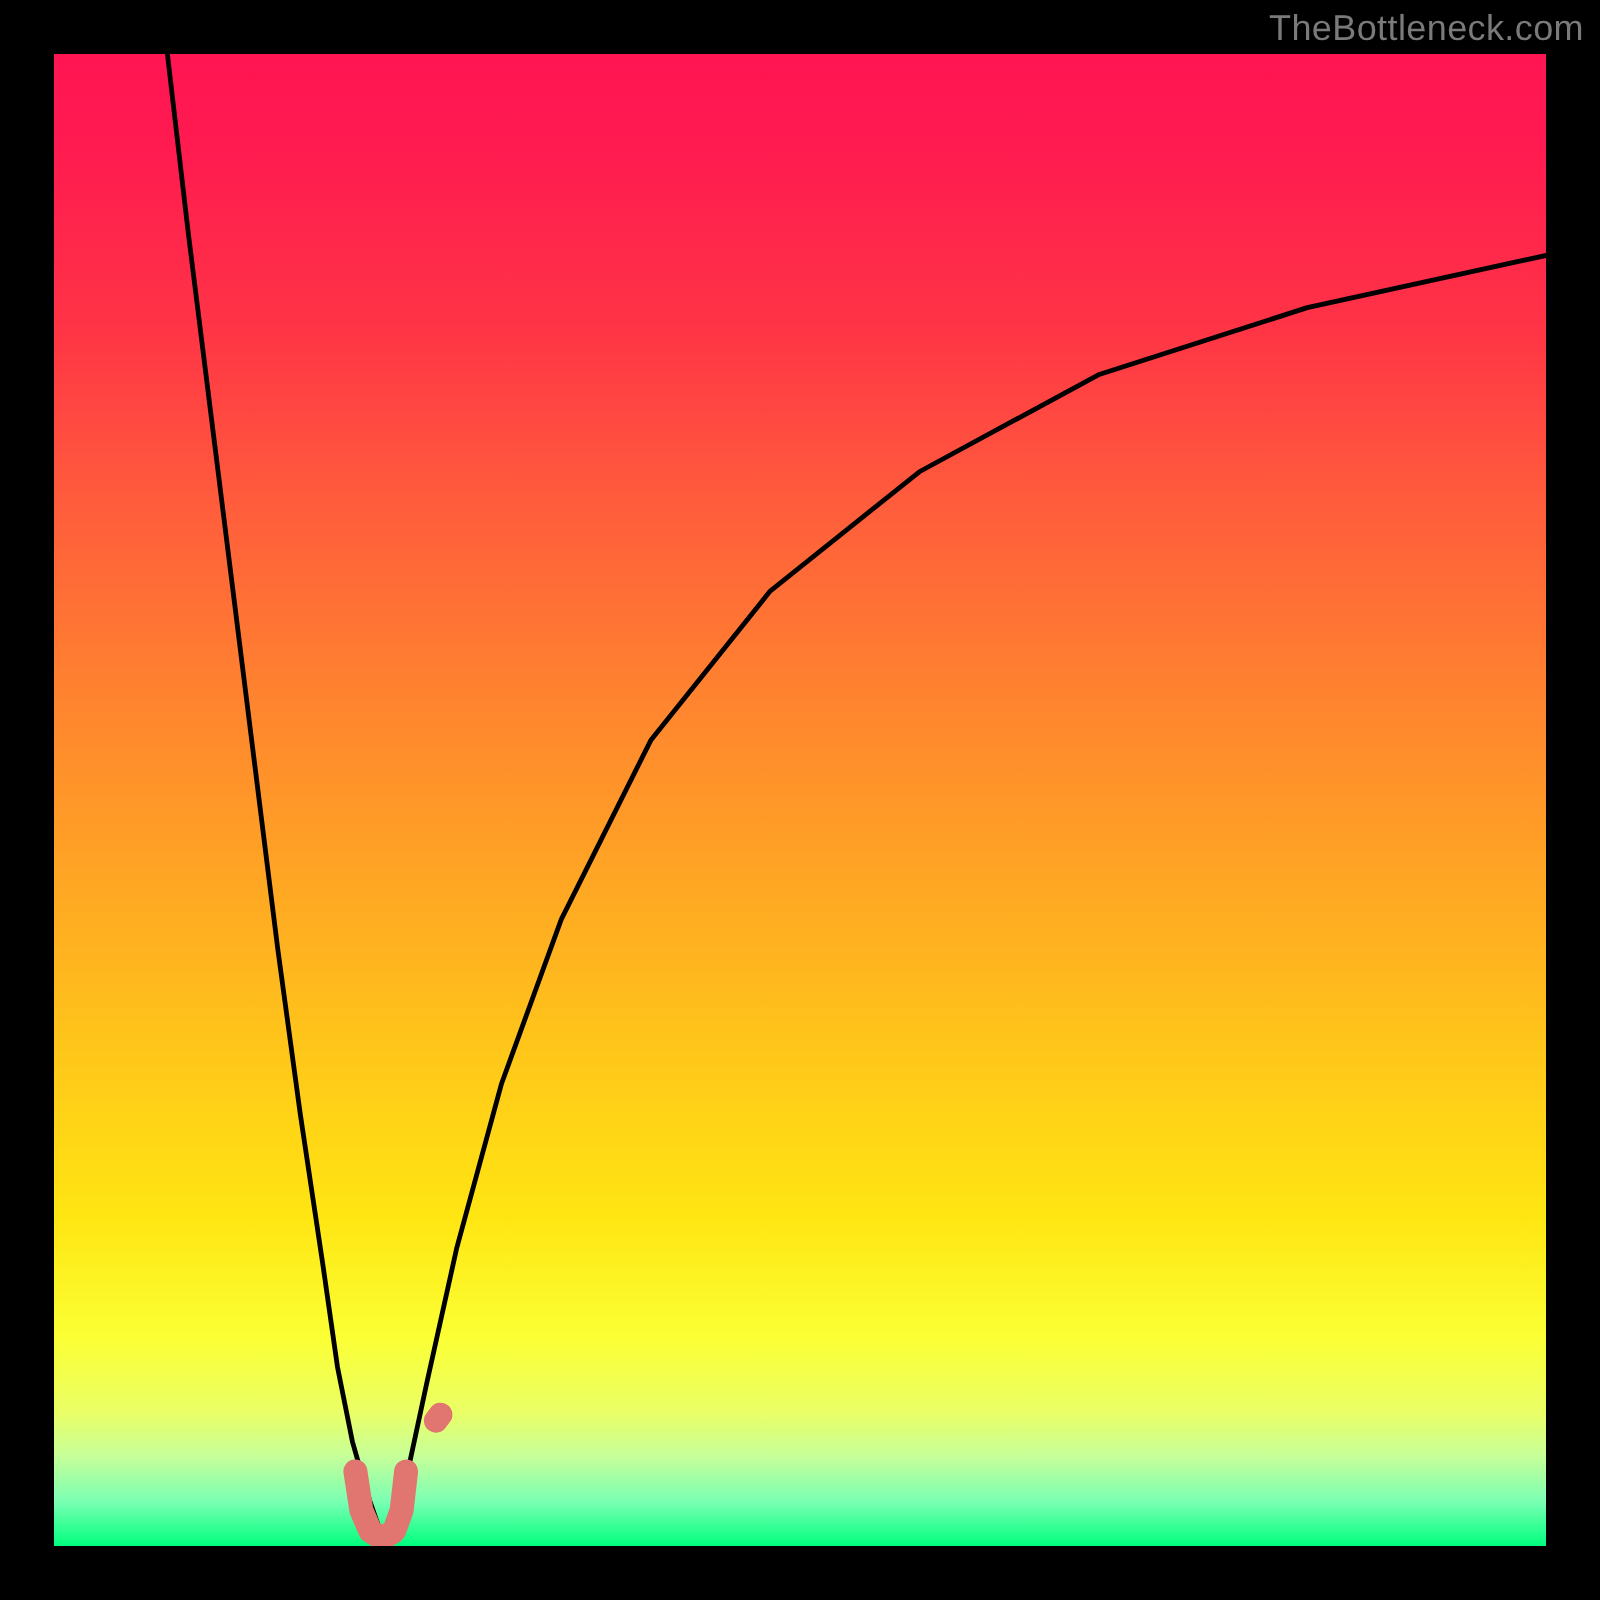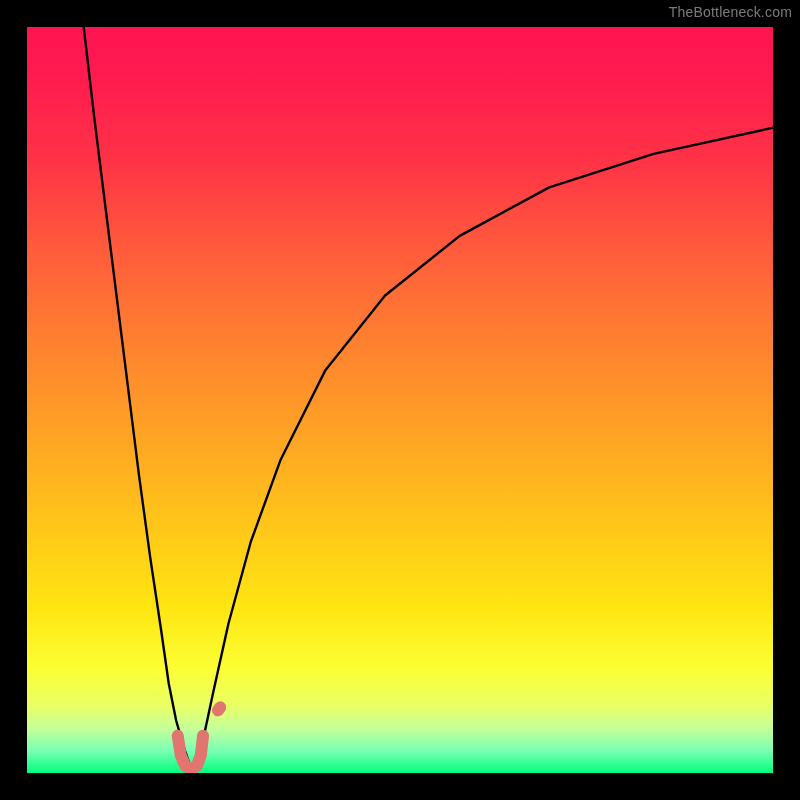--- a/index.html
+++ b/index.html
@@ -46,21 +46,21 @@
   }
   .curves {
     position: absolute;
     inset: 0;
   }
   .watermark {
     position: absolute;
     top: 4px;
     right: 8px;
     color: #7a7a7a;
-    font-size: 14px;
+    font-size: 18px;
     letter-spacing: 0.2px;
     user-select: none;
   }
 </style>
 </head>
 <body>
 
 <div class="frame">
   <div class="plot">
     <div class="gradient"></div>

